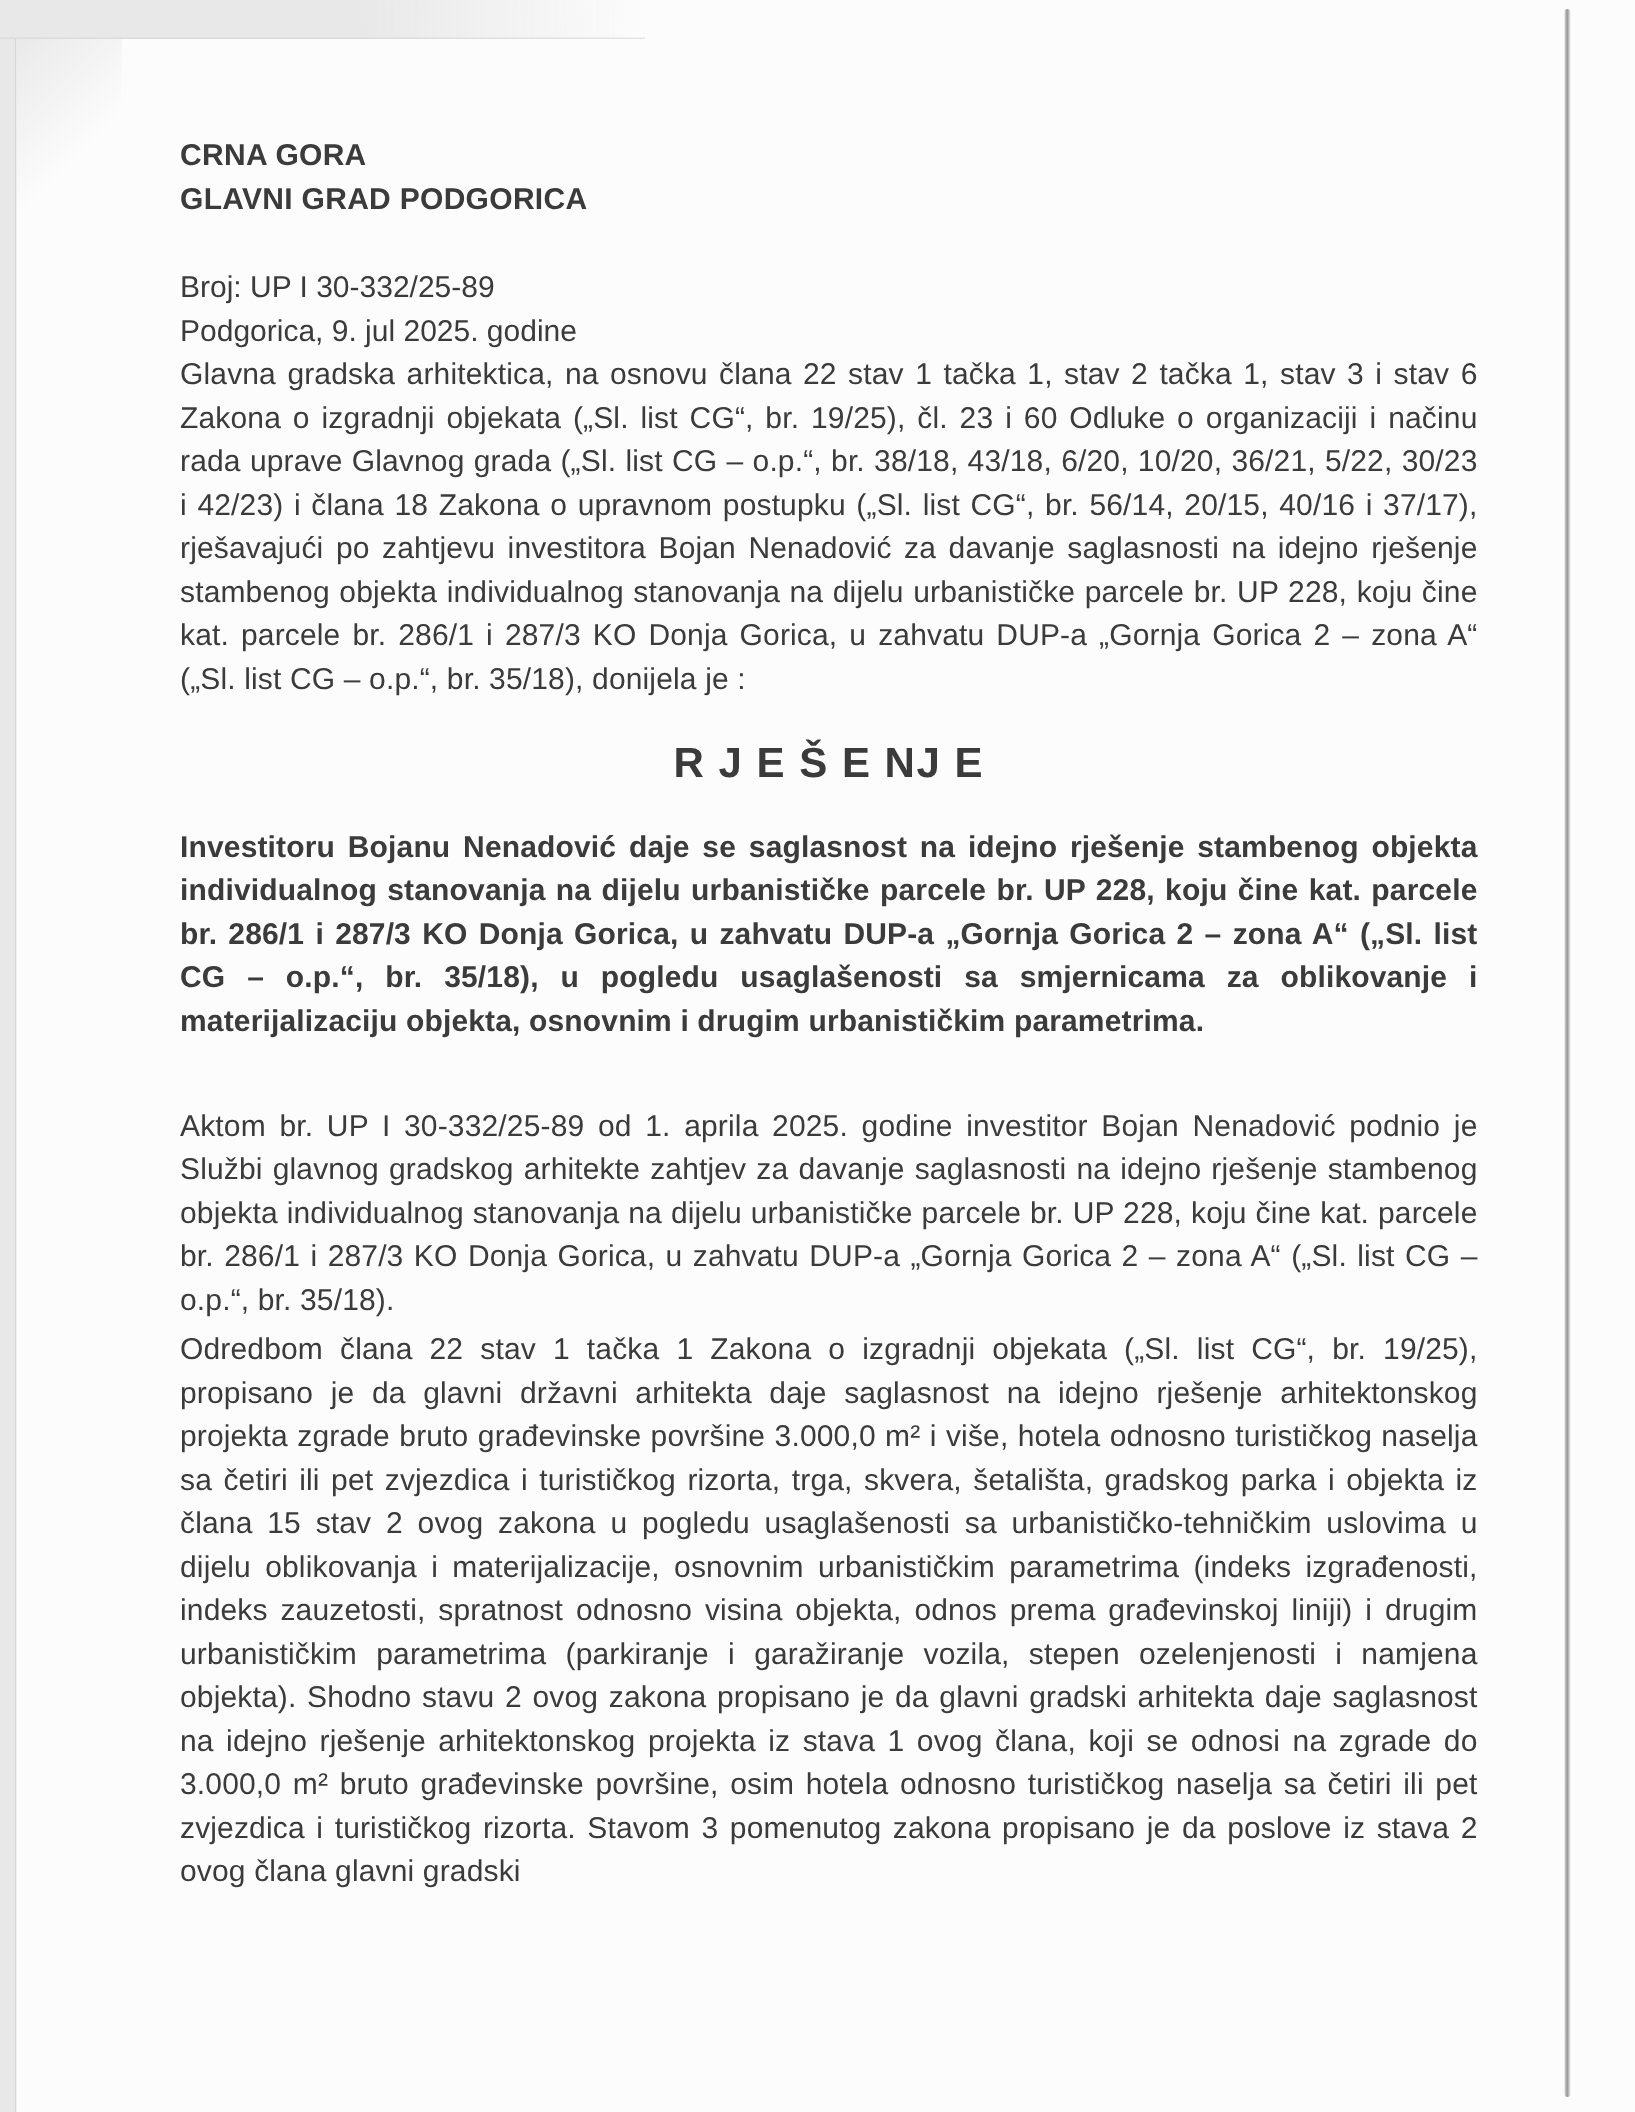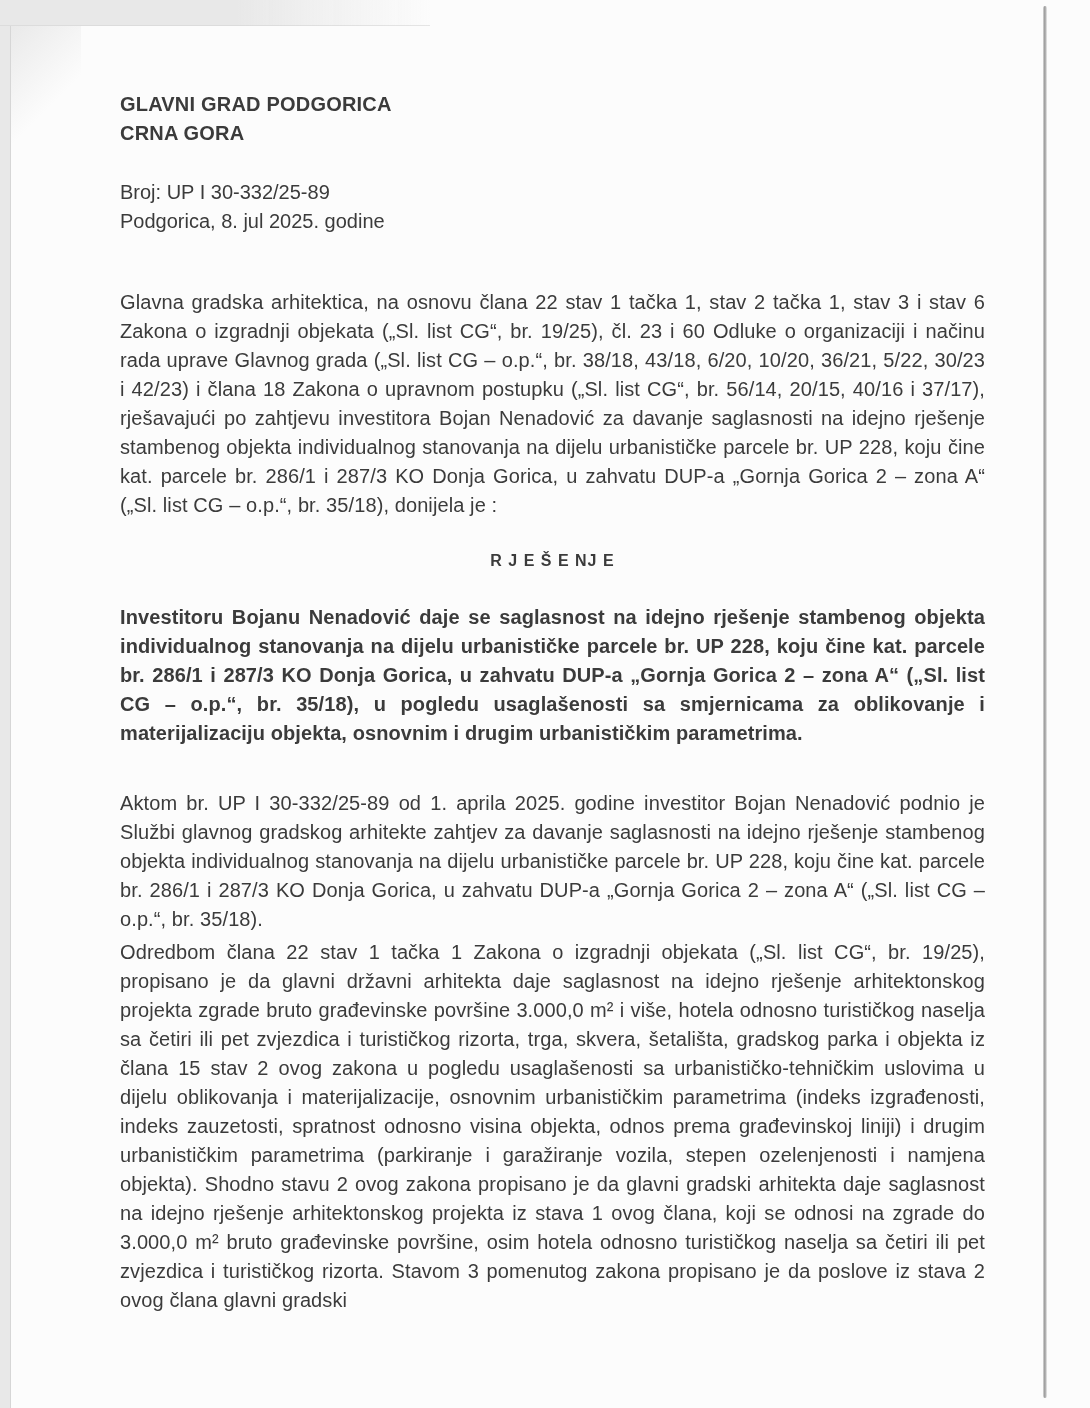--- a/index.html
+++ b/index.html
@@ -54,49 +54,49 @@
   .refblock div{
     font-size:20px;
     line-height:29px;
   }
   p.body-par{
     font-size:20px;
     line-height:29px;
     text-align:justify;
     letter-spacing:.1px;
   }
-  .par-intro{margin-top:52px;}
+  .par-intro{}
   .doc-heading{
-    font-size:16px;
+    font-size:28px;
     font-weight:bold;
     text-align:center;
     line-height:29px;
     letter-spacing:1px;
   }
   .h-decision{margin-top:26px;}
   .par-decision{margin-top:28px;font-weight:bold;}
   .h-explanation{margin-top:26px;}
   .par-expl-1{margin-top:41px;}
   .par-expl-2{margin-top:4px;}
 </style>
 </head>
 <body>
 
 <div class="edge-left"></div>
 <div class="edge-top"></div>
 
 <div class="page">
   <header>
     <div class="issuer">
+      <div>CRNA GORA</div>
       <div>GLAVNI GRAD PODGORICA</div>
-      <div>CRNA GORA</div>
     </div>
     <div class="refblock">
       <div>Broj:  UP I 30-332/25-89</div>
-      <div>Podgorica, 8. jul 2025. godine</div>
+      <div>Podgorica, 9. jul 2025. godine</div>
     </div>
   </header>
 
   <p class="body-par par-intro">Glavna gradska arhitektica, na osnovu člana 22 stav 1 tačka 1, stav 2 tačka 1, stav 3 i stav 6 Zakona o izgradnji objekata („Sl. list CG“, br. 19/25), čl. 23 i 60 Odluke o organizaciji i načinu rada uprave Glavnog grada („Sl. list CG – o.p.“, br. 38/18, 43/18, 6/20, 10/20, 36/21, 5/22, 30/23 i 42/23) i člana 18 Zakona o upravnom postupku („Sl. list CG“, br. 56/14, 20/15, 40/16 i 37/17), rješavajući po zahtjevu investitora Bojan Nenadović  za davanje saglasnosti na idejno rješenje stambenog objekta individualnog stanovanja na dijelu urbanističke parcele br. UP 228, koju čine kat. parcele br. 286/1 i 287/3 KO Donja Gorica, u zahvatu DUP-a „Gornja Gorica 2 – zona A“ („Sl. list CG – o.p.“, br. 35/18), donijela je :</p>
 
   <h2 class="doc-heading h-decision">R J E Š E NJ E</h2>
 
   <p class="body-par par-decision">Investitoru Bojanu Nenadović daje se saglasnost na idejno rješenje stambenog objekta individualnog stanovanja na dijelu urbanističke parcele br. UP 228, koju čine kat. parcele br. 286/1 i 287/3 KO Donja Gorica, u zahvatu DUP-a „Gornja Gorica 2 – zona A“ („Sl. list CG – o.p.“, br. 35/18), u pogledu usaglašenosti sa smjernicama za oblikovanje i materijalizaciju objekta, osnovnim i drugim urbanističkim parametrima.</p>
 
 

